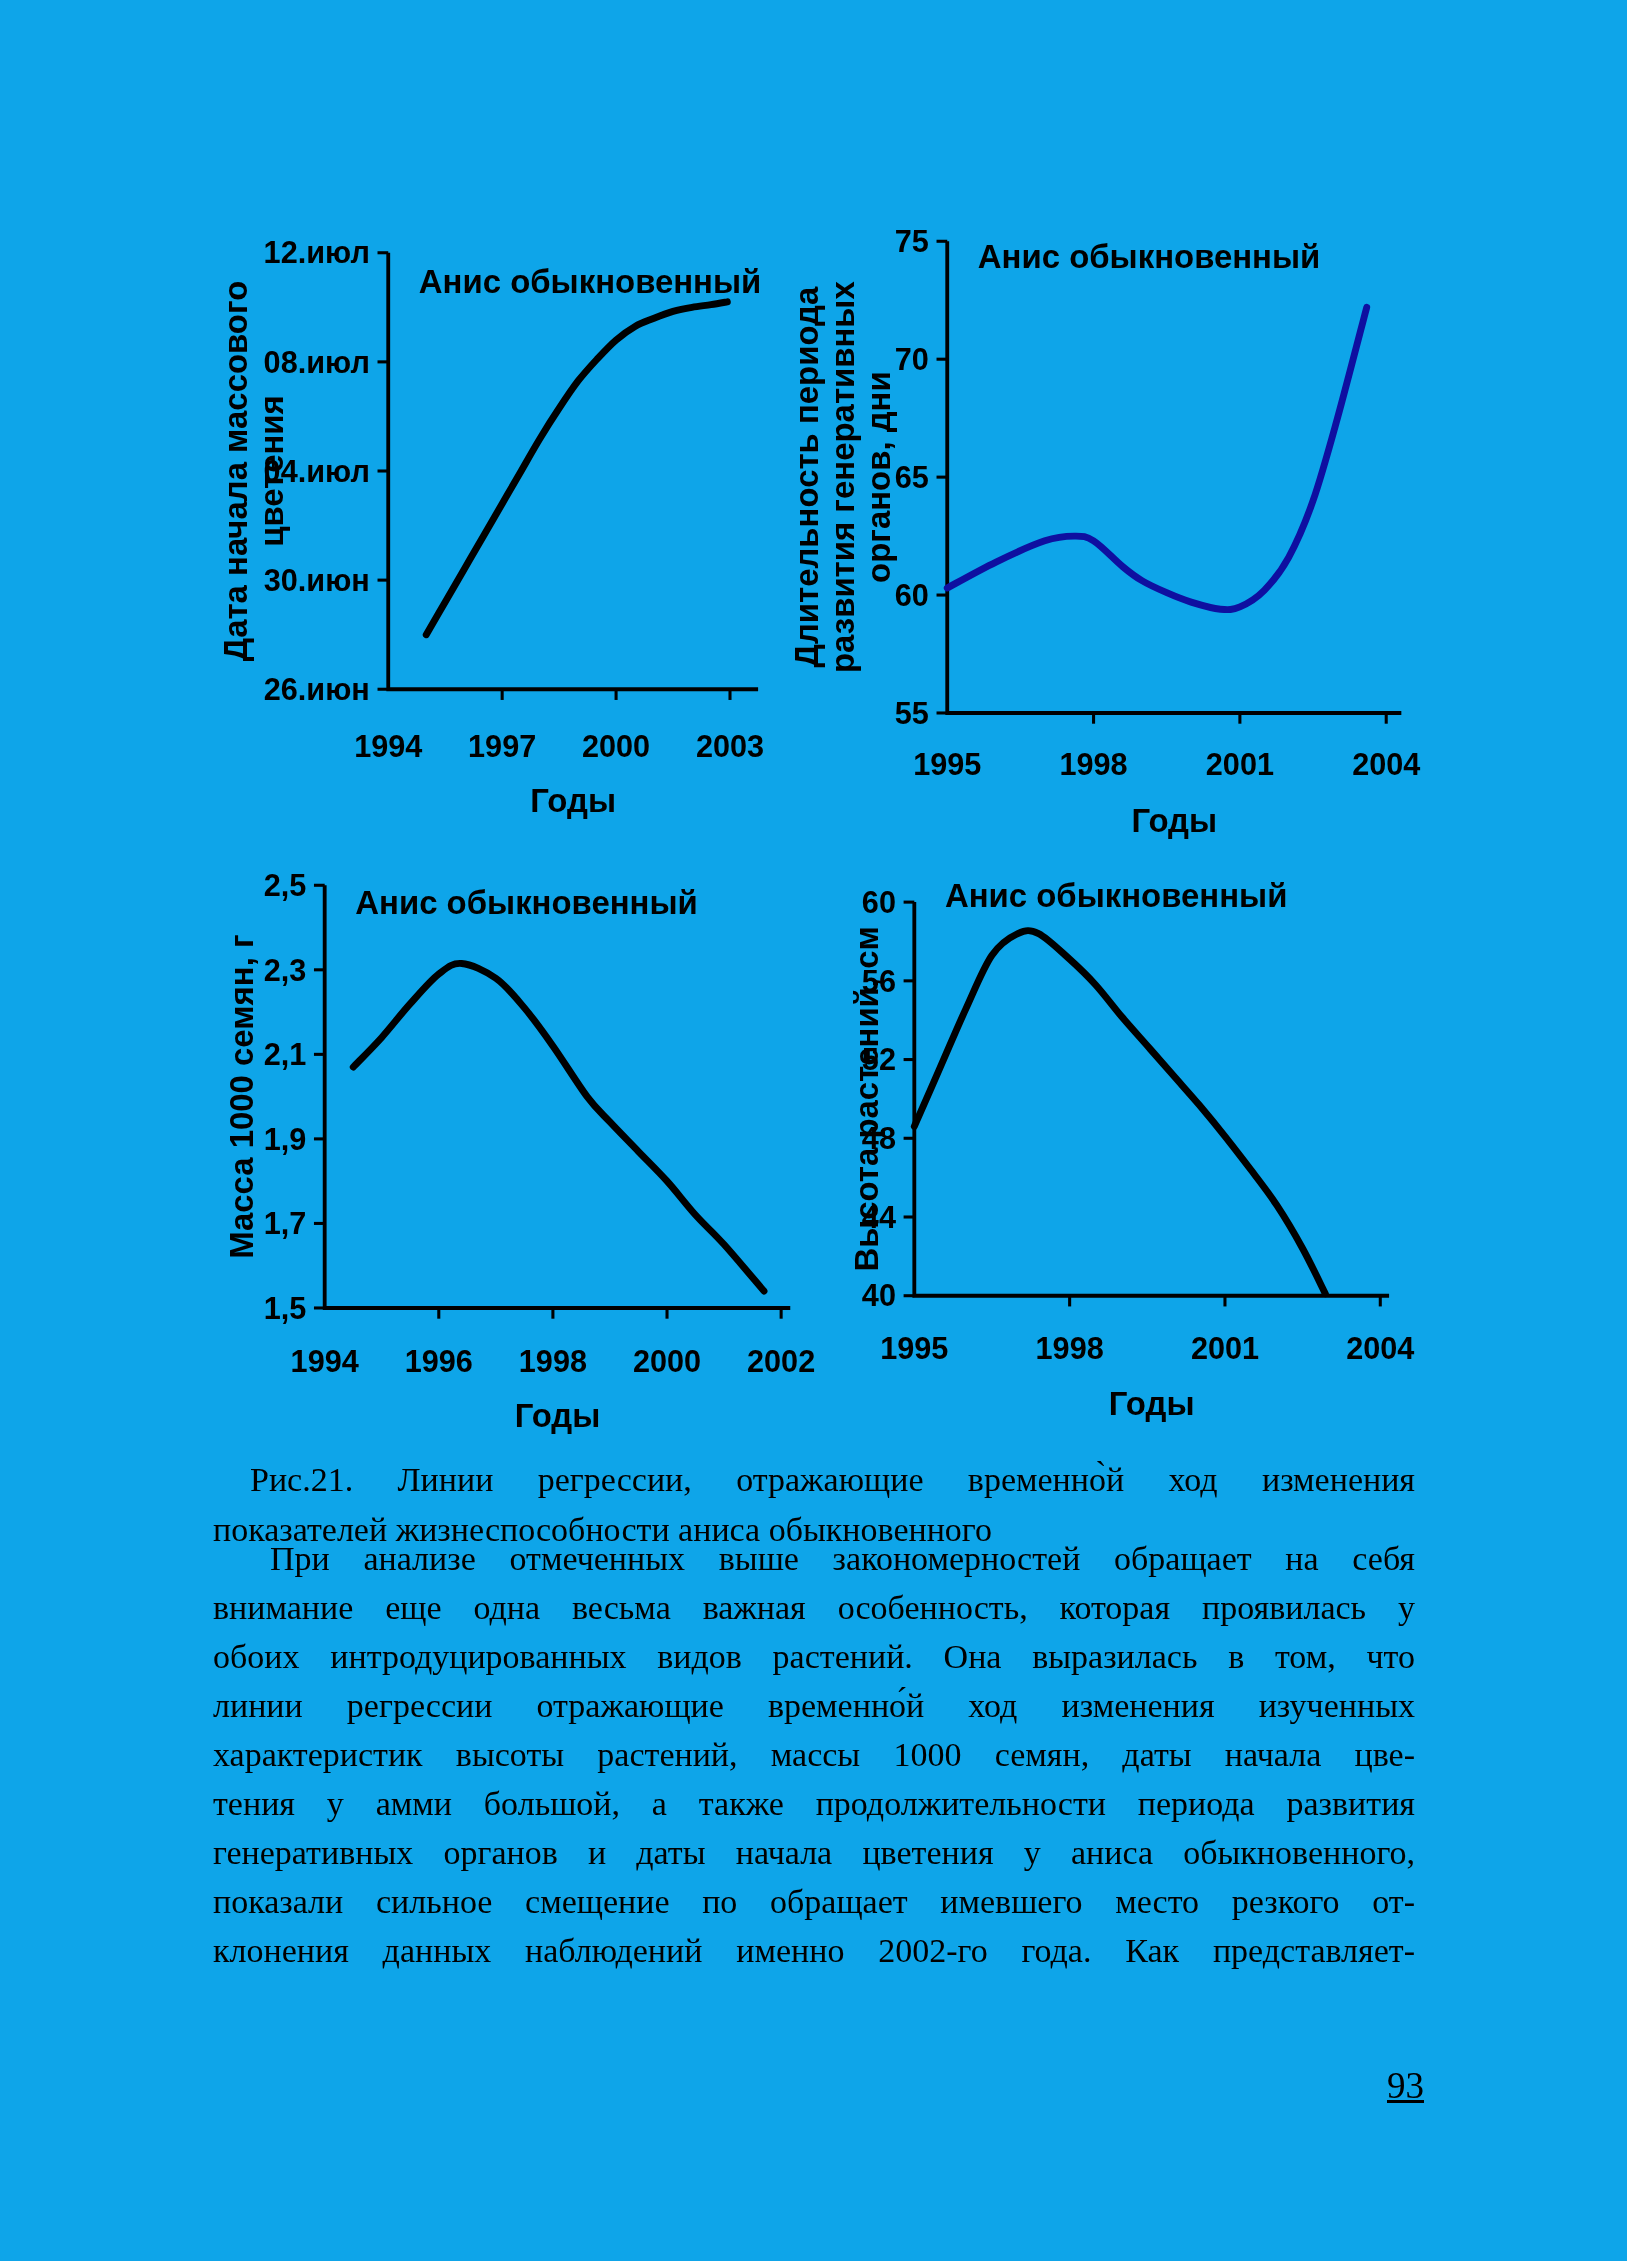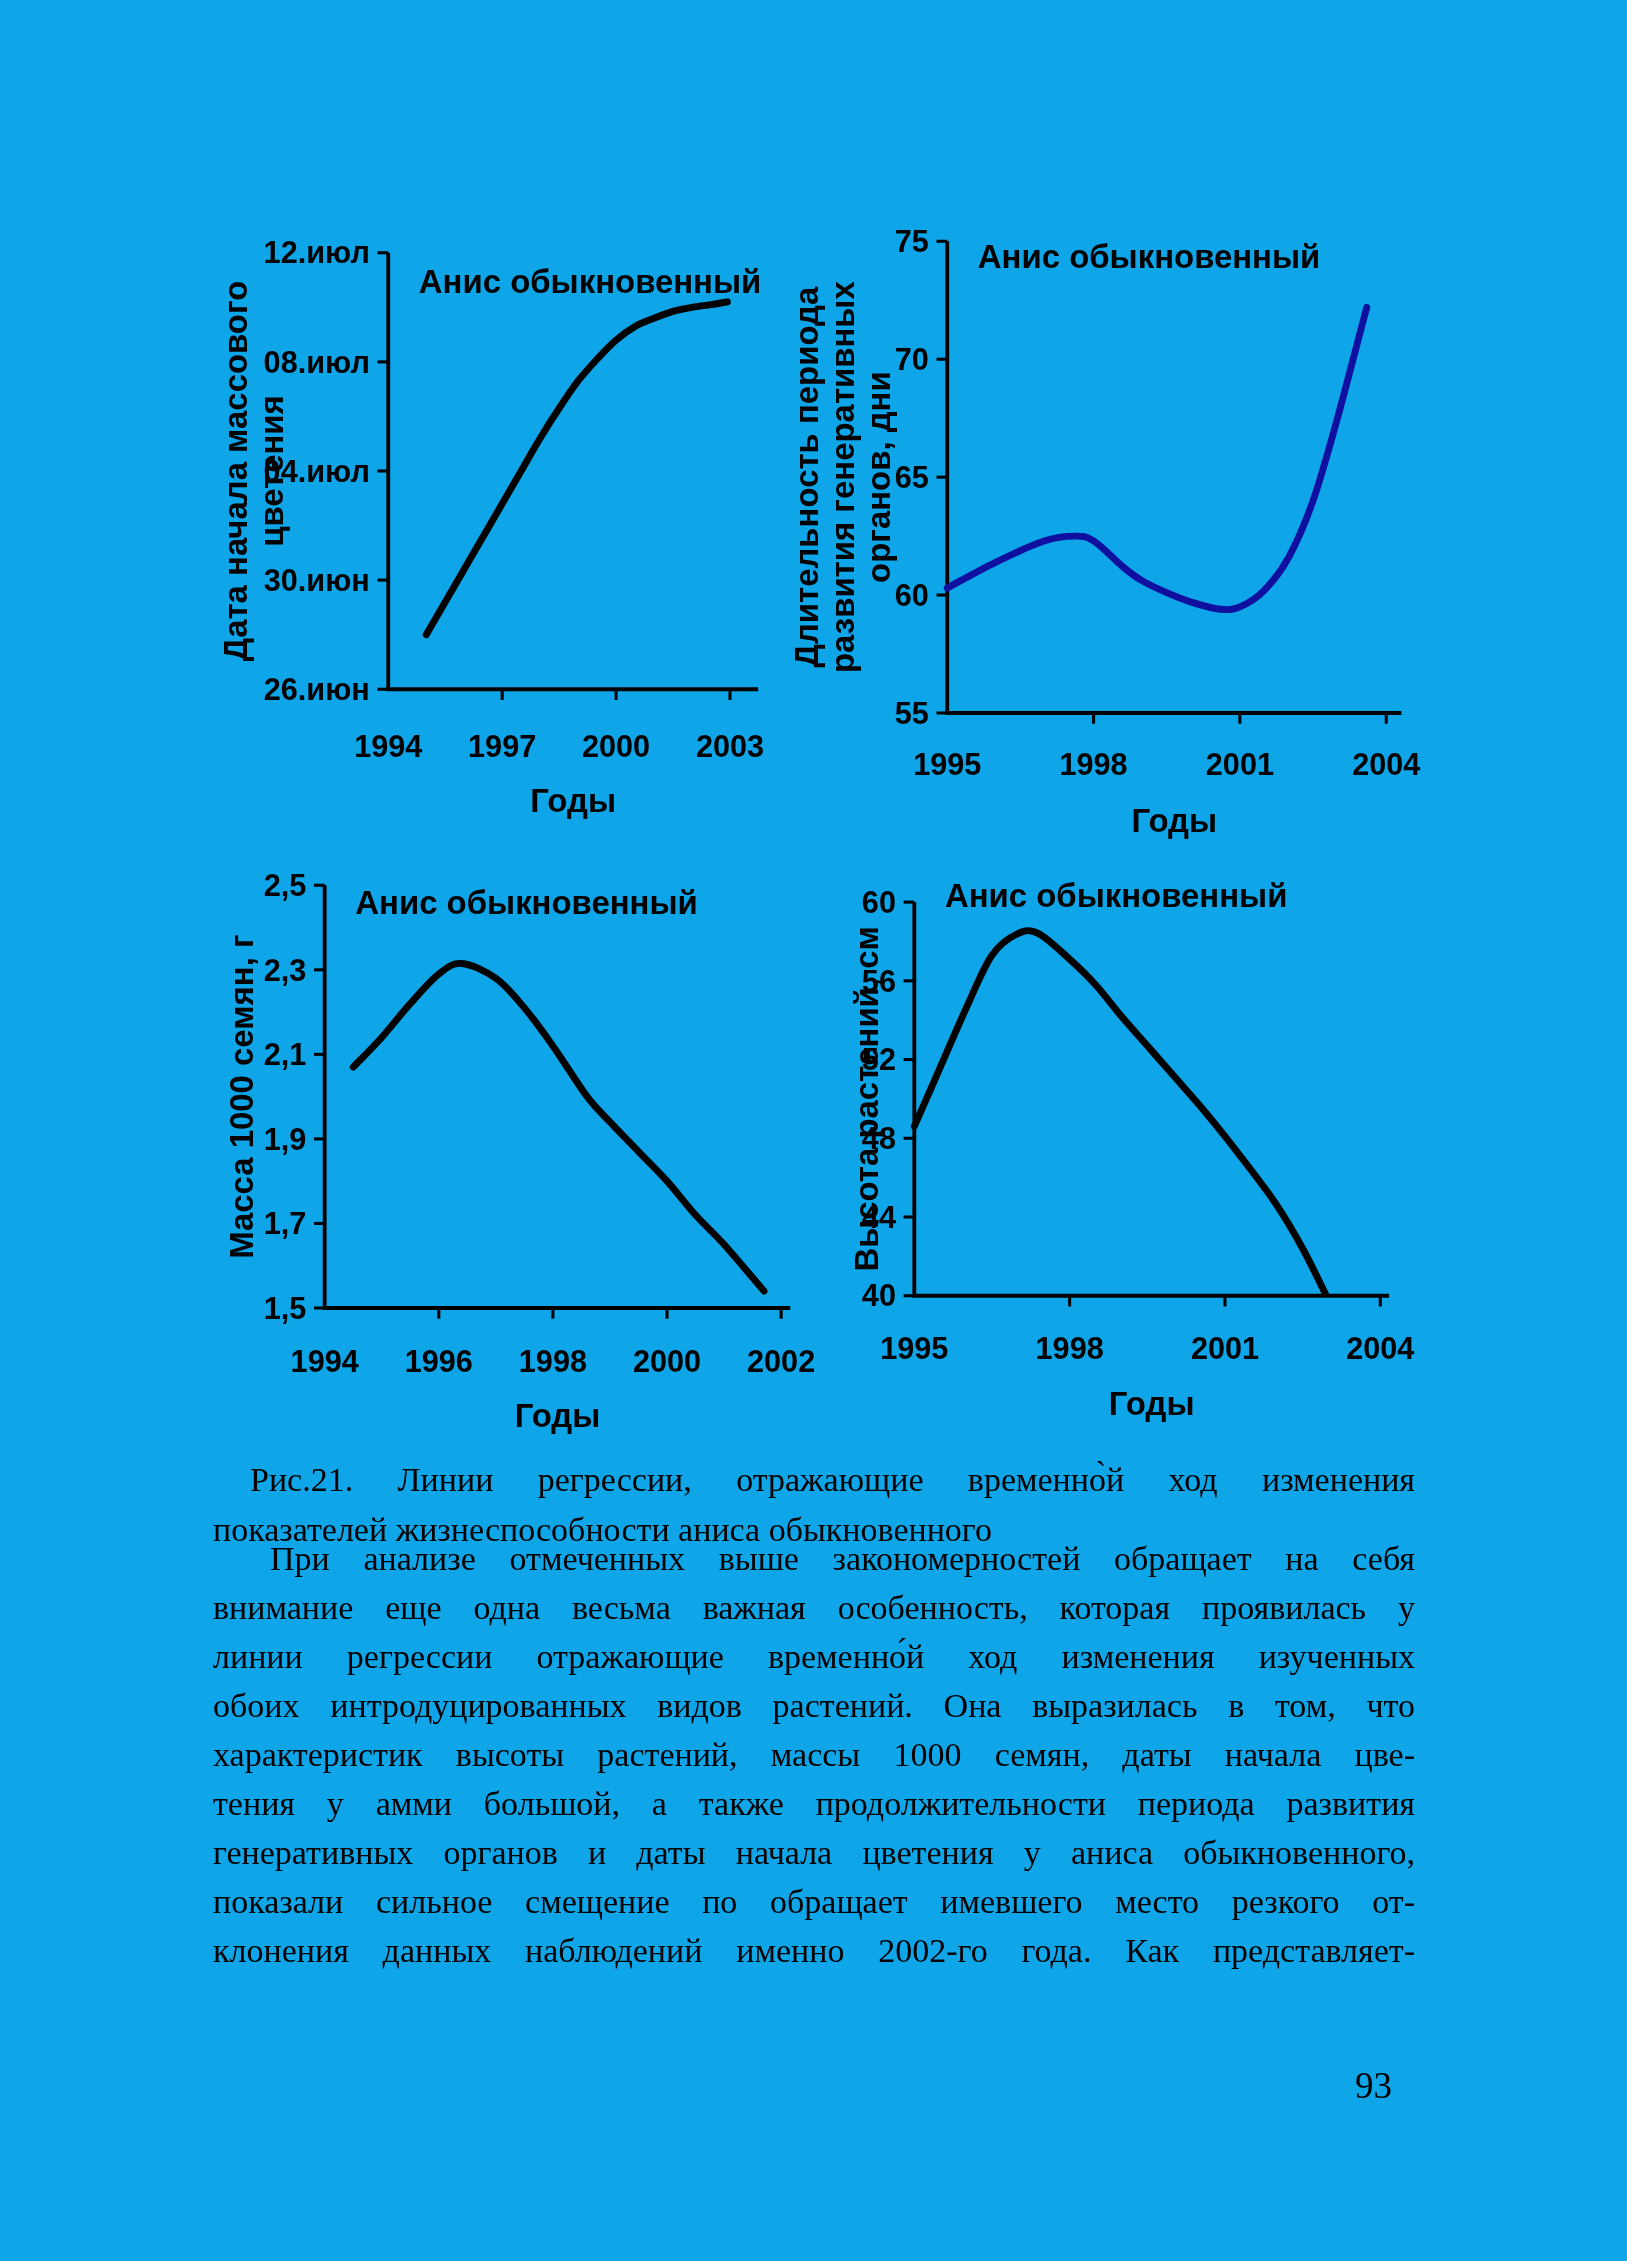--- a/index.html
+++ b/index.html
@@ -19,21 +19,21 @@
   .caption-l1{text-align:justify;text-align-last:justify;margin-left:37px;}
   .caption-l2{text-align:left;}
   .body-block{
     position:absolute;left:213px;top:1534px;width:1202px;
     font-size:34px;line-height:49px;
   }
   .para-line{text-align:justify;text-align-last:justify;white-space:normal;}
   .para-line.first{text-indent:57px;}
   .page-number{
     position:absolute;top:2064px;left:1355px;width:69px;
-    font-size:37px;text-align:left;
+    font-size:37px;text-align:right;text-decoration:underline;
   }
 </style>
 </head>
 <body>
 
 <div id="page">
 
   <svg id="charts-svg" width="1628" height="1501" viewBox="0 0 2126 1960">
       <g>
         <path d="M507 330 L507 900 L990 900" stroke="#000" stroke-width="5" fill="none"></path>
@@ -143,22 +143,22 @@
     </svg>
 
   <div class="caption-block">
     <div class="caption-l1">Рис.21. Линии регрессии, отражающие временно̀й ход изменения</div>
     <div class="caption-l2">показателей жизнеспособности аниса обыкновенного</div>
   </div>
 
   <div class="body-block">
     <div class="para-line first">При анализе отмеченных выше закономерностей обращает на себя</div>
     <div class="para-line">внимание еще одна весьма важная особенность, которая проявилась у</div>
+    <div class="para-line">обоих интродуцированных видов растений. Она выразилась в том, что</div>
     <div class="para-line">линии регрессии отражающие временно́й ход изменения изученных</div>
-    <div class="para-line">обоих интродуцированных видов растений. Она выразилась в том, что</div>
     <div class="para-line">характеристик высоты растений, массы 1000 семян, даты начала цве-</div>
     <div class="para-line">тения у амми большой, а также продолжительности периода развития</div>
     <div class="para-line">генеративных органов и даты начала цветения у аниса обыкновенного,</div>
     <div class="para-line">показали сильное смещение по обращает имевшего место резкого от-</div>
     <div class="para-line">клонения данных наблюдений именно 2002-го года. Как представляет-</div>
   </div>
 
   <div class="page-number">93</div>
 
 </div>

